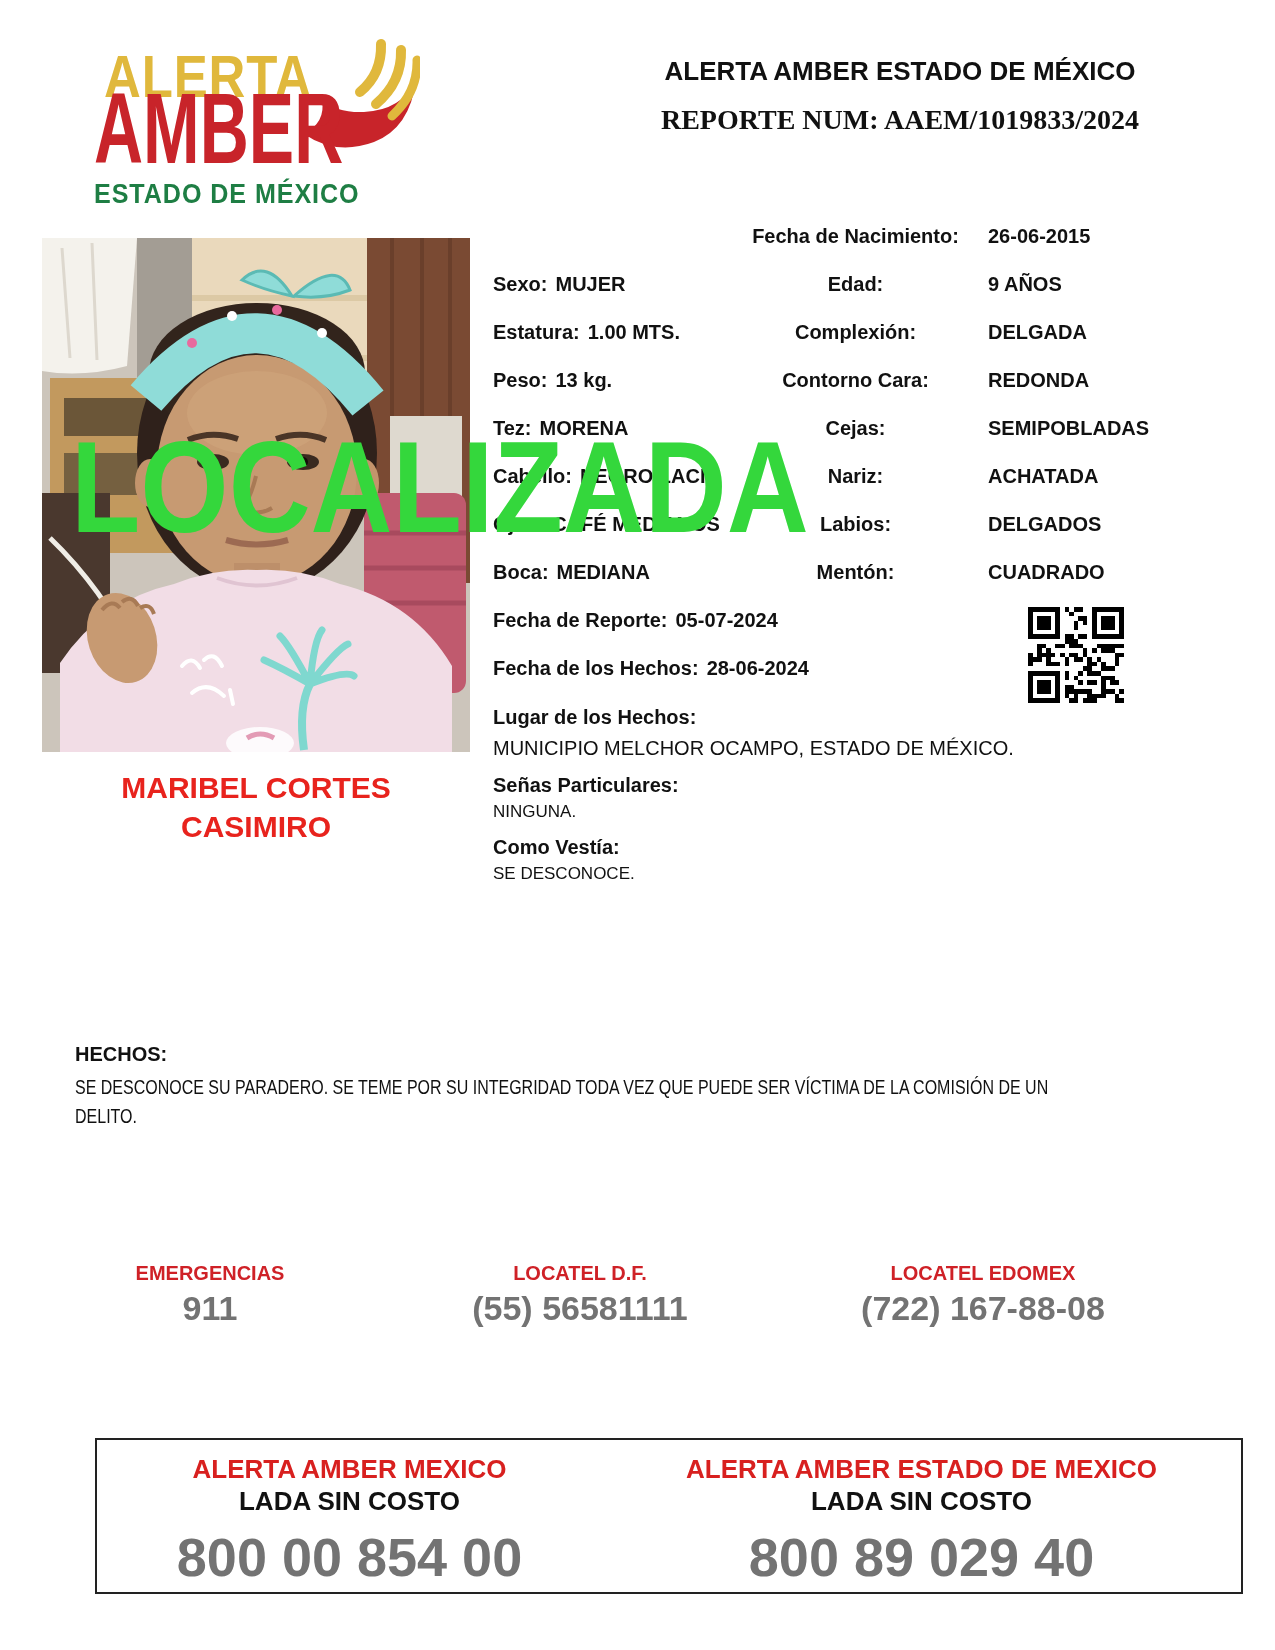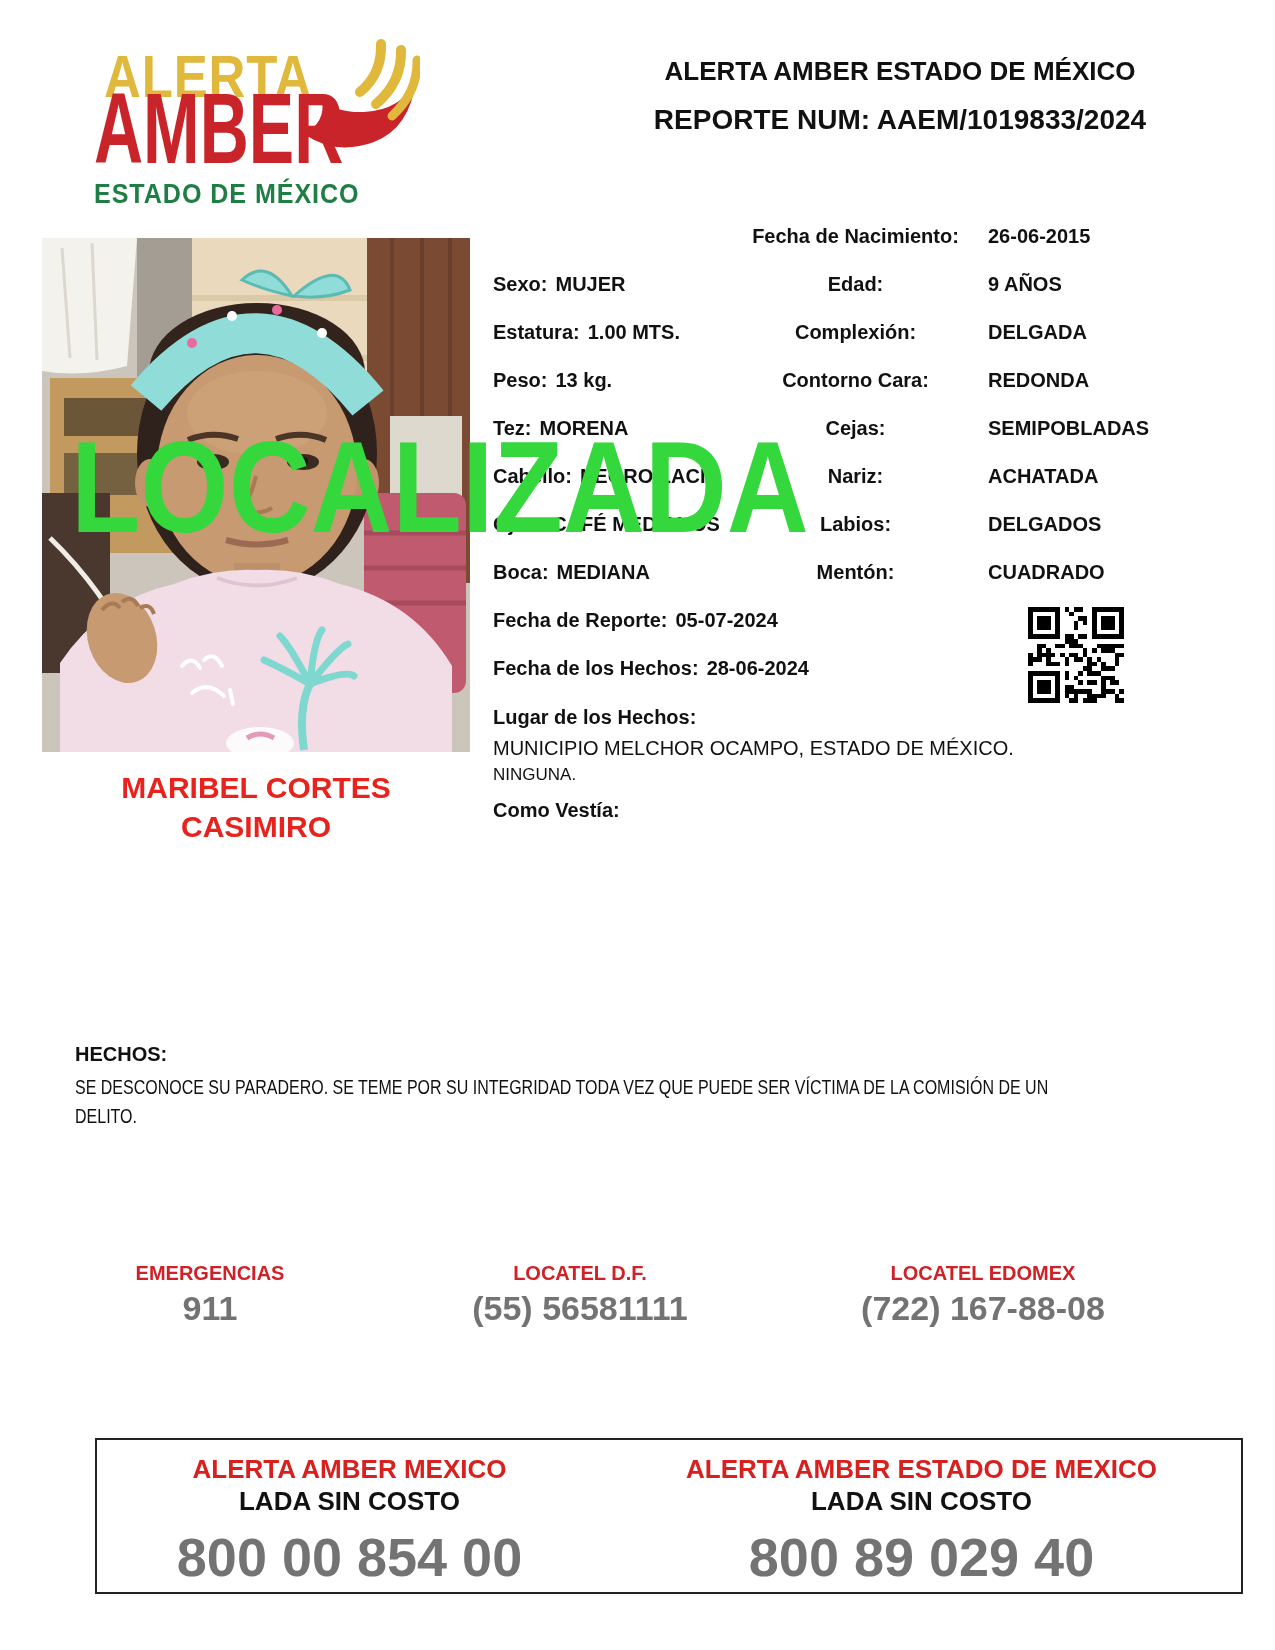--- a/index.html
+++ b/index.html
@@ -12,21 +12,21 @@
               color:#E0B83C;letter-spacing:1px;transform:scaleX(.85);transform-origin:left top;white-space:nowrap;}
   .logo-line2{position:absolute;left:4px;top:40px;font-size:100px;font-weight:bold;
               color:#C8242A;transform:scaleX(.68);transform-origin:left top;white-space:nowrap;line-height:1.05;}
   .logo-line3{position:absolute;left:4px;top:143px;font-size:27px;font-weight:bold;
               color:#1E7E44;letter-spacing:1px;transform:scaleX(.93);transform-origin:left top;white-space:nowrap;}
   .logo-swoosh{position:absolute;left:212px;top:0px;}
 
   
   .title-block{position:absolute;left:615px;top:56px;width:570px;text-align:center;}
   .title-line1{font-size:26px;font-weight:bold;white-space:nowrap;}
-  .title-line2{font-size:28px;font-weight:bold;margin-top:17px;white-space:nowrap;}
+  .title-line2{font-size:28px;font-weight:bold;margin-top:17px;white-space:nowrap;font-family:Liberation Serif, serif;}
 
   
   .photo{position:absolute;left:42px;top:238px;width:428px;height:514px;overflow:hidden;background:#ccc5bb;}
   .name{position:absolute;left:106px;top:768px;width:300px;text-align:center;
         font-size:30px;font-weight:bold;color:#E8231D;line-height:1.3;}
 
   
   .localizada{position:absolute;left:71px;top:423px;font-size:129px;font-weight:bold;
               color:#34D73C;transform:scaleX(.88);transform-origin:left top;white-space:nowrap;
               line-height:1;z-index:6;}
@@ -239,23 +239,25 @@
     <div class="drow">
       <div class="pair">
           <span>Fecha de los Hechos:</span>
           <span>28-06-2024</span>
         </div>
     </div>
 
     <div class="sect-label">Lugar de los Hechos:</div>
     <div class="sect-value">MUNICIPIO MELCHOR OCAMPO, ESTADO DE MÉXICO.</div>
 
+    <div class="sect-label">Señas Particulares:</div>
     <div class="sect-value-small">NINGUNA.</div>
 
     <div class="sect-label">Como Vestía:</div>
+    <div class="sect-value-small">SE DESCONOCE.</div>
   </div>
 
   <svg class="qr" id="qr-svg" width="96" height="96" viewBox="0 0 96 96" shape-rendering="crispEdges">
       <rect x="0" y="0" width="96" height="96" fill="#fff"></rect>
       <rect x="36.57142857142857" y="0" width="4.571428571428571" height="4.571428571428571" fill="#000"></rect>
       <rect x="45.71428571428571" y="0" width="4.571428571428571" height="4.571428571428571" fill="#000"></rect>
       <rect x="50.285714285714285" y="0" width="4.571428571428571" height="4.571428571428571" fill="#000"></rect>
       <rect x="41.14285714285714" y="4.571428571428571" width="4.571428571428571" height="4.571428571428571" fill="#000"></rect>
       <rect x="50.285714285714285" y="9.142857142857142" width="4.571428571428571" height="4.571428571428571" fill="#000"></rect>
       <rect x="54.857142857142854" y="9.142857142857142" width="4.571428571428571" height="4.571428571428571" fill="#000"></rect>

